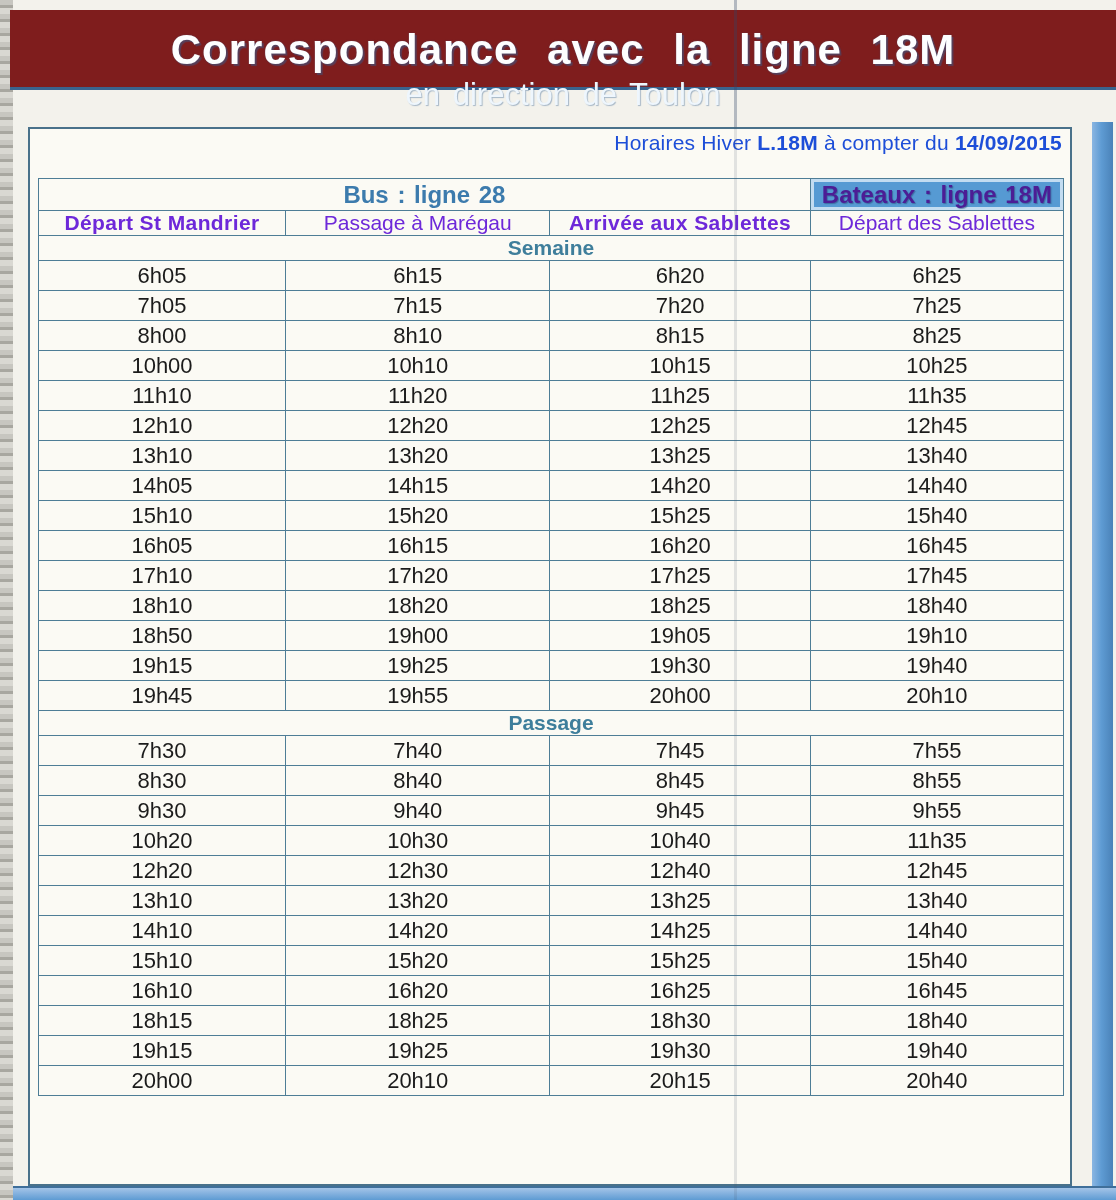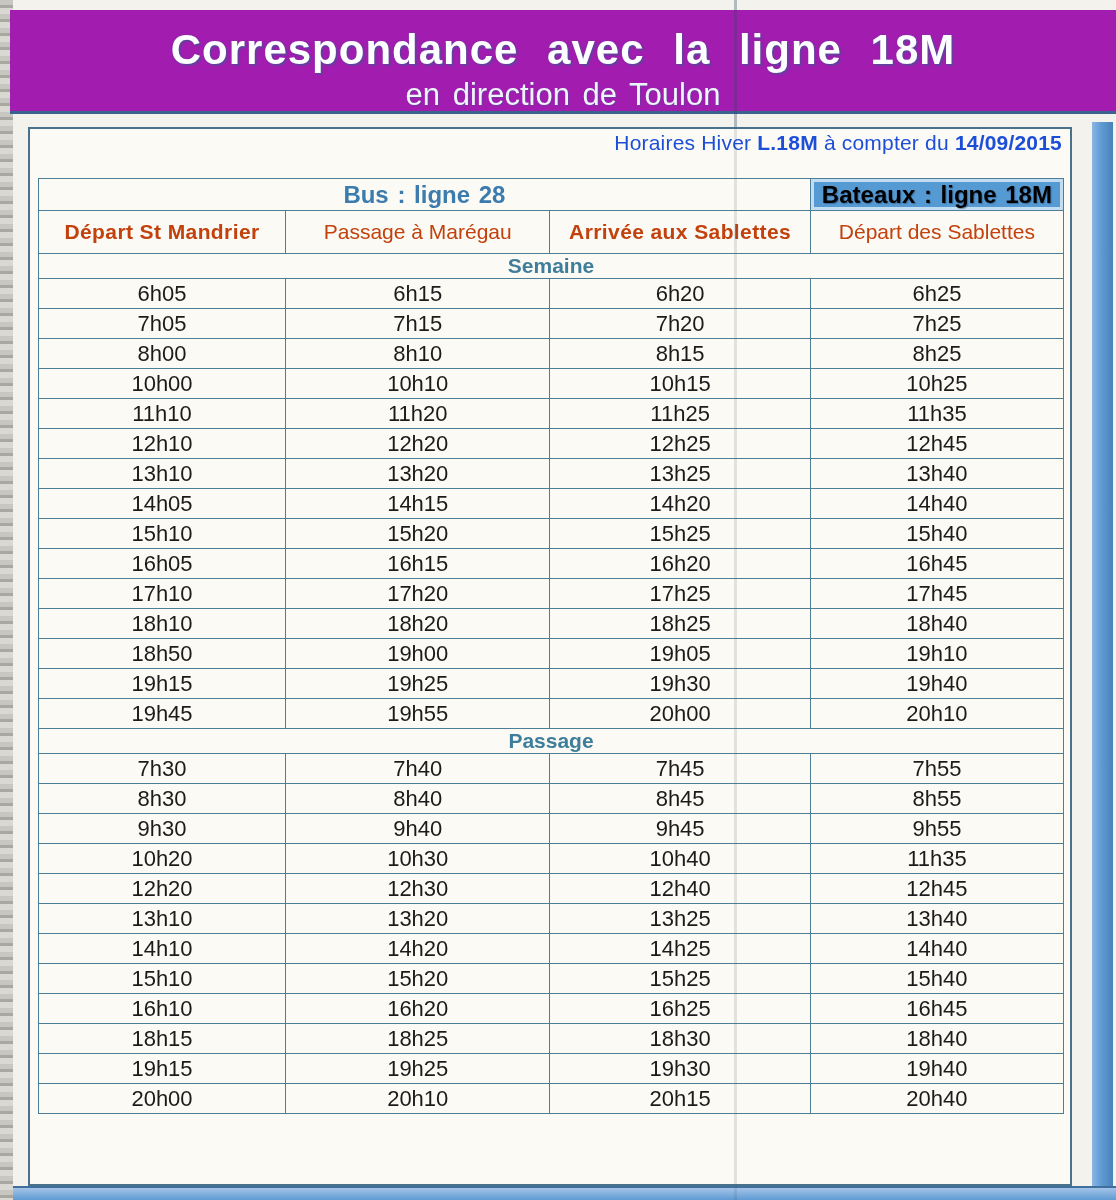--- a/index.html
+++ b/index.html
@@ -9,22 +9,22 @@
     background:#f3f2ec;
     font-family:"Liberation Sans","DejaVu Sans",sans-serif;
   }
   
   .edge-left {
     position:absolute; left:0; top:0; width:13px; height:1200px;
     background:repeating-linear-gradient(180deg,#c7c6c0 0 5px,#a8a7a0 5px 8px,#d9d8d2 8px 14px);
   }
   
   .banner {
-    position:absolute; left:10px; top:10px; width:1106px; height:104px;
-    background:#a21caf; border-bottom:3px solid #3a648e; text-align:center;
+    position:absolute; left:10px; top:10px; width:1106px; height:80px;
+    background:#7f1d1d; border-bottom:3px solid #3a648e; text-align:center;
   }
   .banner .title {
     padding-top:16px; font-size:42px; font-weight:700; letter-spacing:1px;
     word-spacing:16px; color:#fdfeff;
     text-shadow:2px 2px 1px rgba(52,94,143,.5), 0 0 2px rgba(52,94,143,.4);
   }
   .banner .subtitle {
     margin-top:3px; font-size:31px; color:#eef6fd; word-spacing:4px;
     text-shadow:1px 1px 1px rgba(52,94,143,.4);
   }
@@ -52,25 +52,25 @@
     position:absolute; left:8px; top:29px; width:1026px;
     border-collapse:collapse; table-layout:fixed;margin-top:20px;
   }
   .tt td {
     border:1px solid #4e7d96; text-align:center; vertical-align:middle;
     padding:0; font-size:22px; color:#1b1b1b; height:30px; overflow:hidden;
   }
   .t-group td { height:32px; }
   td.bus  { font-size:24px; font-weight:700; color:#3c7bad; word-spacing:2px; }
   td.boat {
-    font-size:24px; font-weight:700; color:#000000; background:#569ad3;
+    font-size:24px; font-weight:700; color:#4c1d95; background:#569ad3;
     box-shadow:inset 0 0 0 3px rgba(236,245,252,.72);
     text-shadow:1px 1px 1px rgba(40,75,120,.55); word-spacing:2px;
   }
-  .t-cols td { height:43px; font-size:21px; color:#c2410c; }
+  .t-cols td { height:25px; font-size:21px; color:#6d28d9; }
   .t-cols td.bold { font-weight:700; letter-spacing:.4px; }
   .tt td.section { height:23px; font-weight:700; color:#3e7e9b; font-size:21px; }
   
   .fold     { position:absolute; left:734px; top:0; width:3px; height:1200px; background:rgba(70,85,105,.14); }
   .fold-top { position:absolute; left:734px; top:0; width:3px; height:127px;  background:rgba(40,65,105,.22); }
 </style>
 </head>
 <body>
 
 <div class="page">

